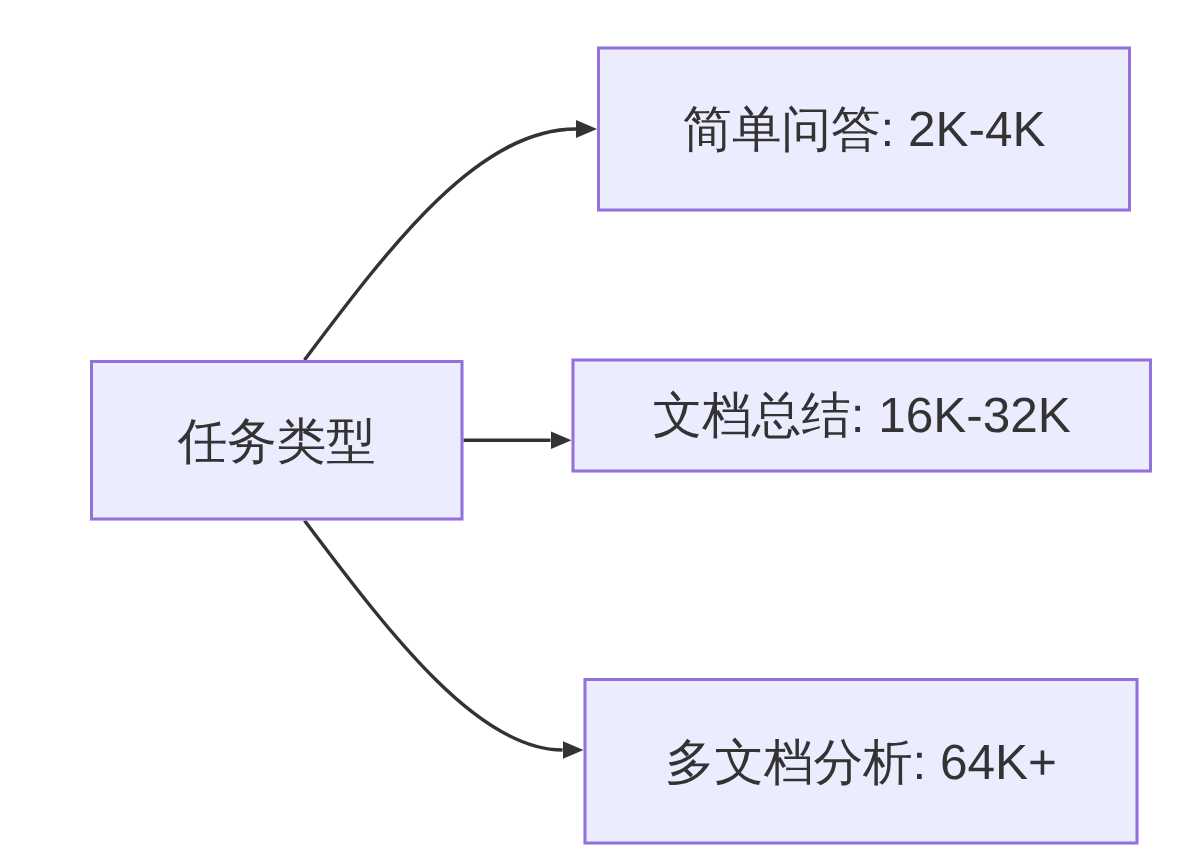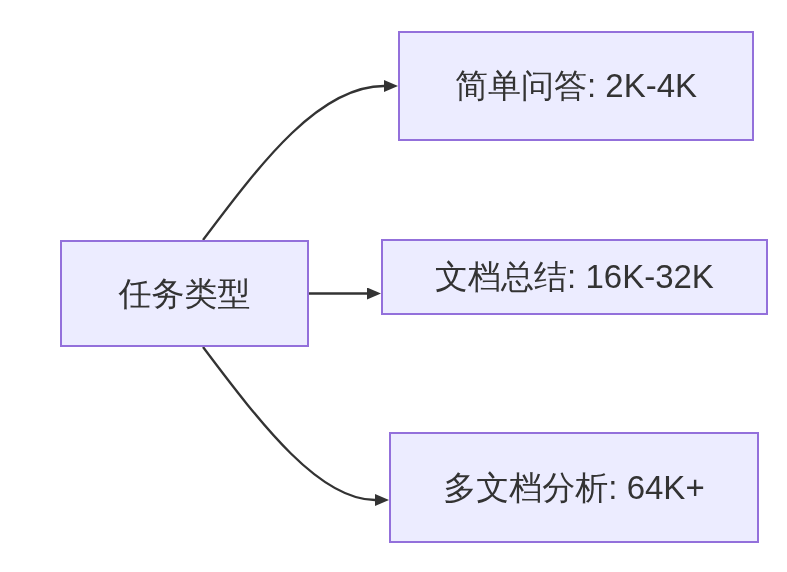--- a/index.html
+++ b/index.html
@@ -42,21 +42,21 @@
     justify-content: center;
     color: var(--text-color);
     font-size: 33px;
     line-height: 1.2;
     white-space: nowrap;
     text-align: center;
   }
   .node-task     { left: 32px;  top: 240px; width: 249px; height: 107px; margin-left: 28px; }
   .node-simple   { left: 398px; top: 31px;  width: 356px; height: 110px; }
   .node-summary  { left: 381px; top: 239px; width: 387px; height: 76px; }
-  .node-multidoc { left: 389px; top: 432px; width: 370px; height: 111px; }
+  .node-multidoc { left: 389px; top: 452px; width: 370px; height: 111px; }
 </style>
 </head>
 <body>
 
 <div class="canvas">
 
   <svg class="edges-layer" viewBox="0 0 787 572" xmlns="http://www.w3.org/2000/svg">
     <defs>
       <marker id="arrow" markerUnits="userSpaceOnUse" markerWidth="15" markerHeight="13" refX="0" refY="6" orient="auto">
         <path class="arrowhead" d="M0,0 L14,6 L0,12 Z"></path>

